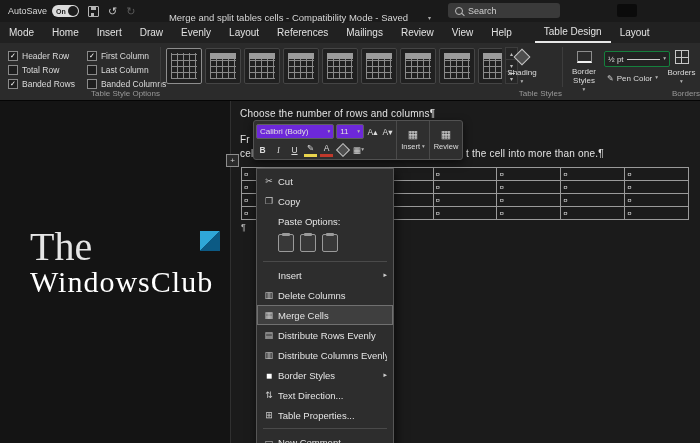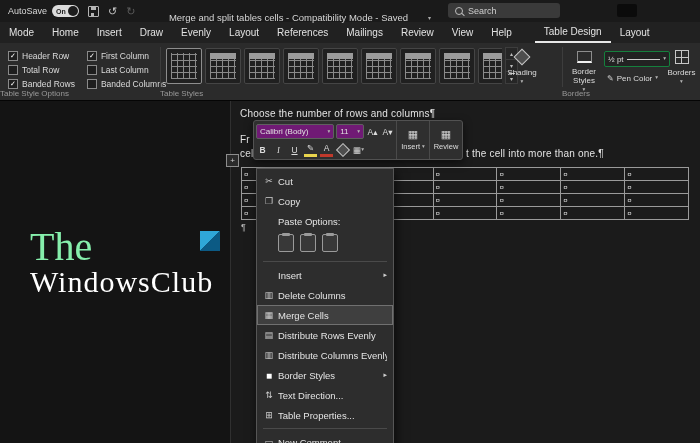--- a/index.html
+++ b/index.html
@@ -28,21 +28,21 @@
   .icon-search::after{content:"";position:absolute;width:4px;height:1px;background:#bdbdbd;transform:rotate(45deg);right:-3px;bottom:-1px}
   .tb-dark{position:absolute;left:617px;top:4px;width:20px;height:13px;background:#0b0b0b;border-radius:2px}
   
   .tabrow{position:absolute;top:22px;left:0;right:0;height:21px;background:#212121;display:flex;align-items:stretch;z-index:19}
   .rtab{padding:0 9px;display:flex;align-items:center;font-size:10px;color:#e2e2e2;white-space:nowrap}
   .rtab.active{border-bottom:2px solid #e8e8e8}
   .rtab.ctx{margin-left:14px}
   
   .ribbon{position:absolute;top:43px;left:0;right:0;height:57px;background:#2b2b2b;border-bottom:1px solid #050505;z-index:18}
   .vsep{position:absolute;top:4px;bottom:13px;width:1px;background:#3d3d3d}
-  .grp-label{position:absolute;bottom:2px;font-size:8px;color:#999;text-align:left;white-space:nowrap}
+  .grp-label{position:absolute;bottom:2px;font-size:8px;color:#999;text-align:right;white-space:nowrap}
   .glo{left:0;width:160px}
   .glt{left:160px;width:402px}
   .glb{left:562px;width:138px}
   .style-options{position:absolute;left:8px;top:6px;display:grid;grid-template-rows:repeat(3,13px);grid-auto-flow:column;grid-auto-columns:max-content;column-gap:12px;row-gap:1px;align-items:center}
   .opt{display:flex;align-items:flex-end;white-space:nowrap;color:#dcdcdc;font-size:8.5px}
   .cb{width:8px;height:8px;border:1px solid #8a8a8a;background:#1e1e1e;display:inline-flex;align-items:center;justify-content:center;font-size:7px;color:#fff;margin-right:4px;flex:none}
   .gallery{position:absolute;left:166px;top:5px;width:336px;height:36px;display:flex;gap:3px;overflow:hidden}
   .thumb{position:relative;flex:none;width:34px;height:34px;background:#202020;border:1px solid #454545;border-radius:2px}
   .thumb.sel{border-color:#8d8d8d}
   .thumb::before{content:"";position:absolute;left:4px;right:4px;top:4px;bottom:4px;
@@ -76,29 +76,29 @@
   .l2b{left:466px;top:34px}
   .l3a{left:240px;top:48px}
   .l3b{left:466px;top:48px}
   .pil{left:241px;top:122px;font-size:9px;color:#b5b5b5}
   .move-handle{position:absolute;left:226px;top:54px;width:11px;height:11px;border:1px solid #8d8d8d;background:#2a2a2a;color:#cfcfcf;font-size:8px;display:flex;align-items:center;justify-content:center;z-index:2}
   .doc-table{position:absolute;left:241px;top:67px;width:447px;border-top:1px solid #9a9a9a;border-left:1px solid #9a9a9a;z-index:1}
   .trow{display:flex;height:13px}
   .tcell{flex:1;border-right:1px solid #9a9a9a;border-bottom:1px solid #9a9a9a;font-size:8px;line-height:13px;color:#d8d8d8;padding-left:2px;overflow:hidden}
   
   .logo{position:absolute;left:30px;top:128px;width:190px;z-index:3}
-  .logo-the{font-family:"Liberation Serif",serif;font-size:40px;line-height:38px;color:#86efac}
+  .logo-the{font-family:"Liberation Serif",serif;font-size:40px;line-height:38px;color:#e5e5e5}
   .logo-club{font-family:"Liberation Serif",serif;font-size:30px;line-height:32px;color:#fff;letter-spacing:1px}
   .logo-square{position:absolute;right:0;top:3px;width:20px;height:20px;background:linear-gradient(135deg,#2fa7d8 50%,#0c5a84 50%)}
   
   .minibar{position:absolute;left:253px;top:20px;width:208px;height:38px;background:#2f2f2f;border:1px solid #525252;border-radius:3px;box-shadow:0 3px 8px rgba(0,0,0,.55);display:flex;z-index:6}
   .mb-left{width:142px;display:flex;flex-direction:column}
   .mb-r1{display:flex;align-items:center;height:19px;padding:1px 2px 0 2px;gap:2px}
   .mb-r2{display:flex;align-items:center;height:17px;padding:0 2px;gap:3px}
-  .combo{display:inline-flex;align-items:center;border:1px solid #5f5f5f;background:#701a75;height:13px;padding:0 3px;font-size:8px;color:#e0e0e0;border-radius:2px}
+  .combo{display:inline-flex;align-items:center;border:1px solid #5f5f5f;background:#6d28d9;height:13px;padding:0 3px;font-size:8px;color:#e0e0e0;border-radius:2px}
   .font-combo{width:78px;justify-content:space-between}
   .size-combo{width:22px;justify-content:space-between}
   .mbtn{display:inline-flex;align-items:center;justify-content:center;min-width:13px;height:13px;font-size:8.5px;color:#ddd}
   .mb-r2 .mbtn{height:15px}
   .mbtn.b{font-weight:bold}
   .mbtn.i{font-style:italic;font-family:"Liberation Serif",serif}
   .mbtn.u{text-decoration:underline}
   .mbtn.hl-y{border-bottom:3px solid #e8d44d;height:12px}
   .mbtn.hl-r{border-bottom:3px solid #c0392b;height:12px}
   .icon-bucket-s{width:8px;height:8px;border:1px solid #c6c6c6;background:#4e4e4e;transform:rotate(45deg)}

